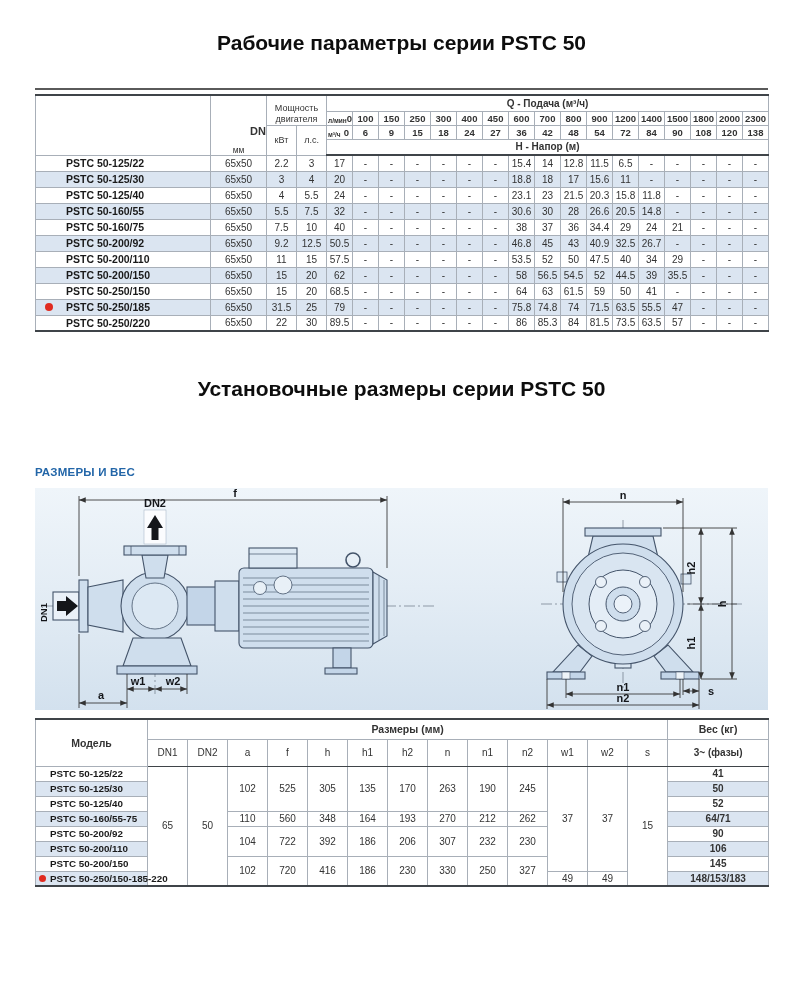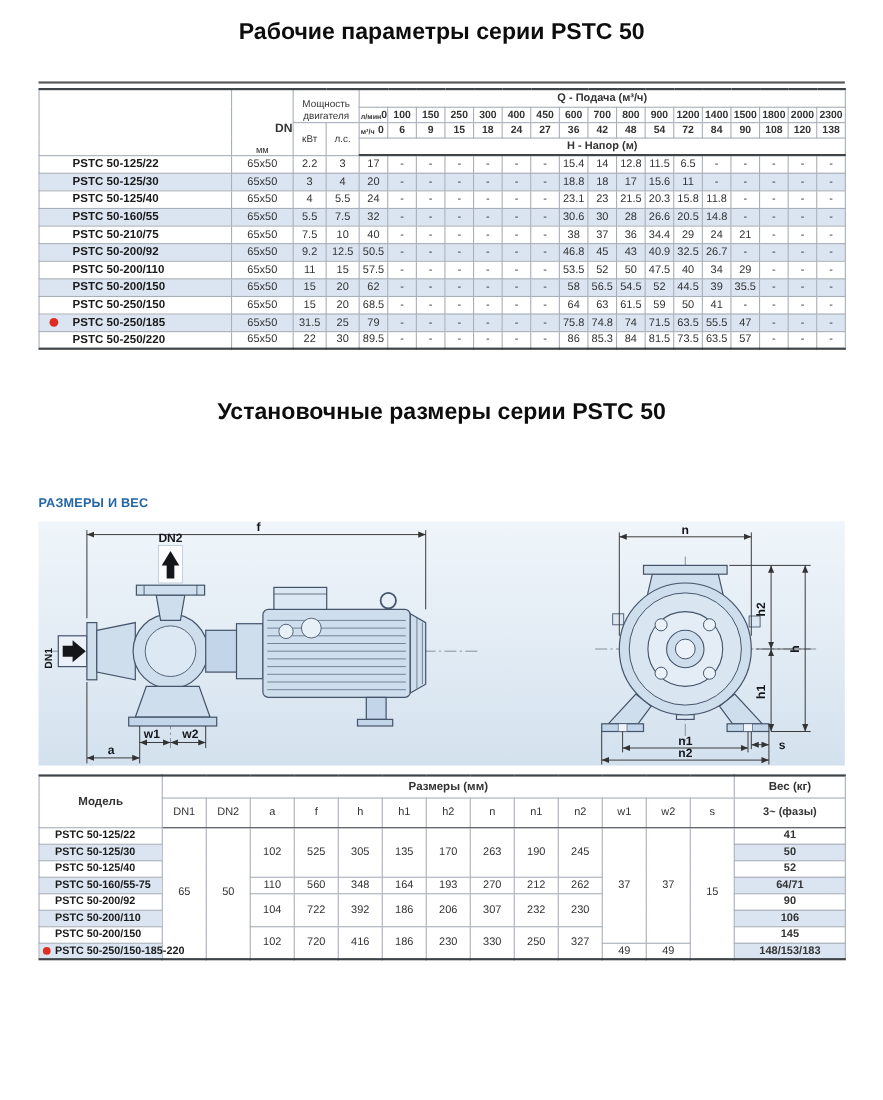--- a/index.html
+++ b/index.html
@@ -1,21 +1,21 @@
 <!DOCTYPE html>
 <html><head>
 <meta charset="utf-8">
 <style>
   * { box-sizing: border-box; }
   html,body { margin:0; padding:0; background:#ffffff; }
   .page { width:803px; height:1000px; background:#fff; overflow:hidden;
           font-family:"Liberation Sans", sans-serif; position:relative; }
 
   .title { font-weight:bold; font-size:21px; text-align:center; color:#0d0d0d; margin:0; line-height:26px; }
-  .t1 { padding-top:16px; }
+  .t1 { padding-top:30px; }
   .t2 { margin-top:44px; }
   .rule { border-top:2px solid #5a5a5a; margin:32px 35px 0; height:0; }
 
   .sec-row { display:flex; justify-content:space-between; align-items:baseline; margin:46px 35px 4px; }
   .sec-blue { color:#2366a8; font-weight:bold; font-size:11.5px; letter-spacing:.2px; }
   .freq-gap { display:inline-block; width:16px; }
   .sec2 { margin:64px 35px 0; }
 
   table { border-collapse:collapse; table-layout:fixed; }
   .tech { margin:4px 35px 0; width:733px; font-size:10px; color:#333;
@@ -236,21 +236,21 @@
           <td class="c">28</td>
           <td class="c">26.6</td>
           <td class="c">20.5</td>
           <td class="c">14.8</td>
           <td class="c">-</td>
           <td class="c">-</td>
           <td class="c">-</td>
           <td class="c">-</td>
         </tr>
         <tr>
-          <td class="model">PSTC 50-210/75</td>
+          <td class="model">PSTC 50-160/75</td>
           <td class="c">65x50</td>
           <td class="c">7.5</td>
           <td class="c">10</td>
           <td class="c">40</td>
           <td class="c">-</td>
           <td class="c">-</td>
           <td class="c">-</td>
           <td class="c">-</td>
           <td class="c">-</td>
           <td class="c">-</td>

